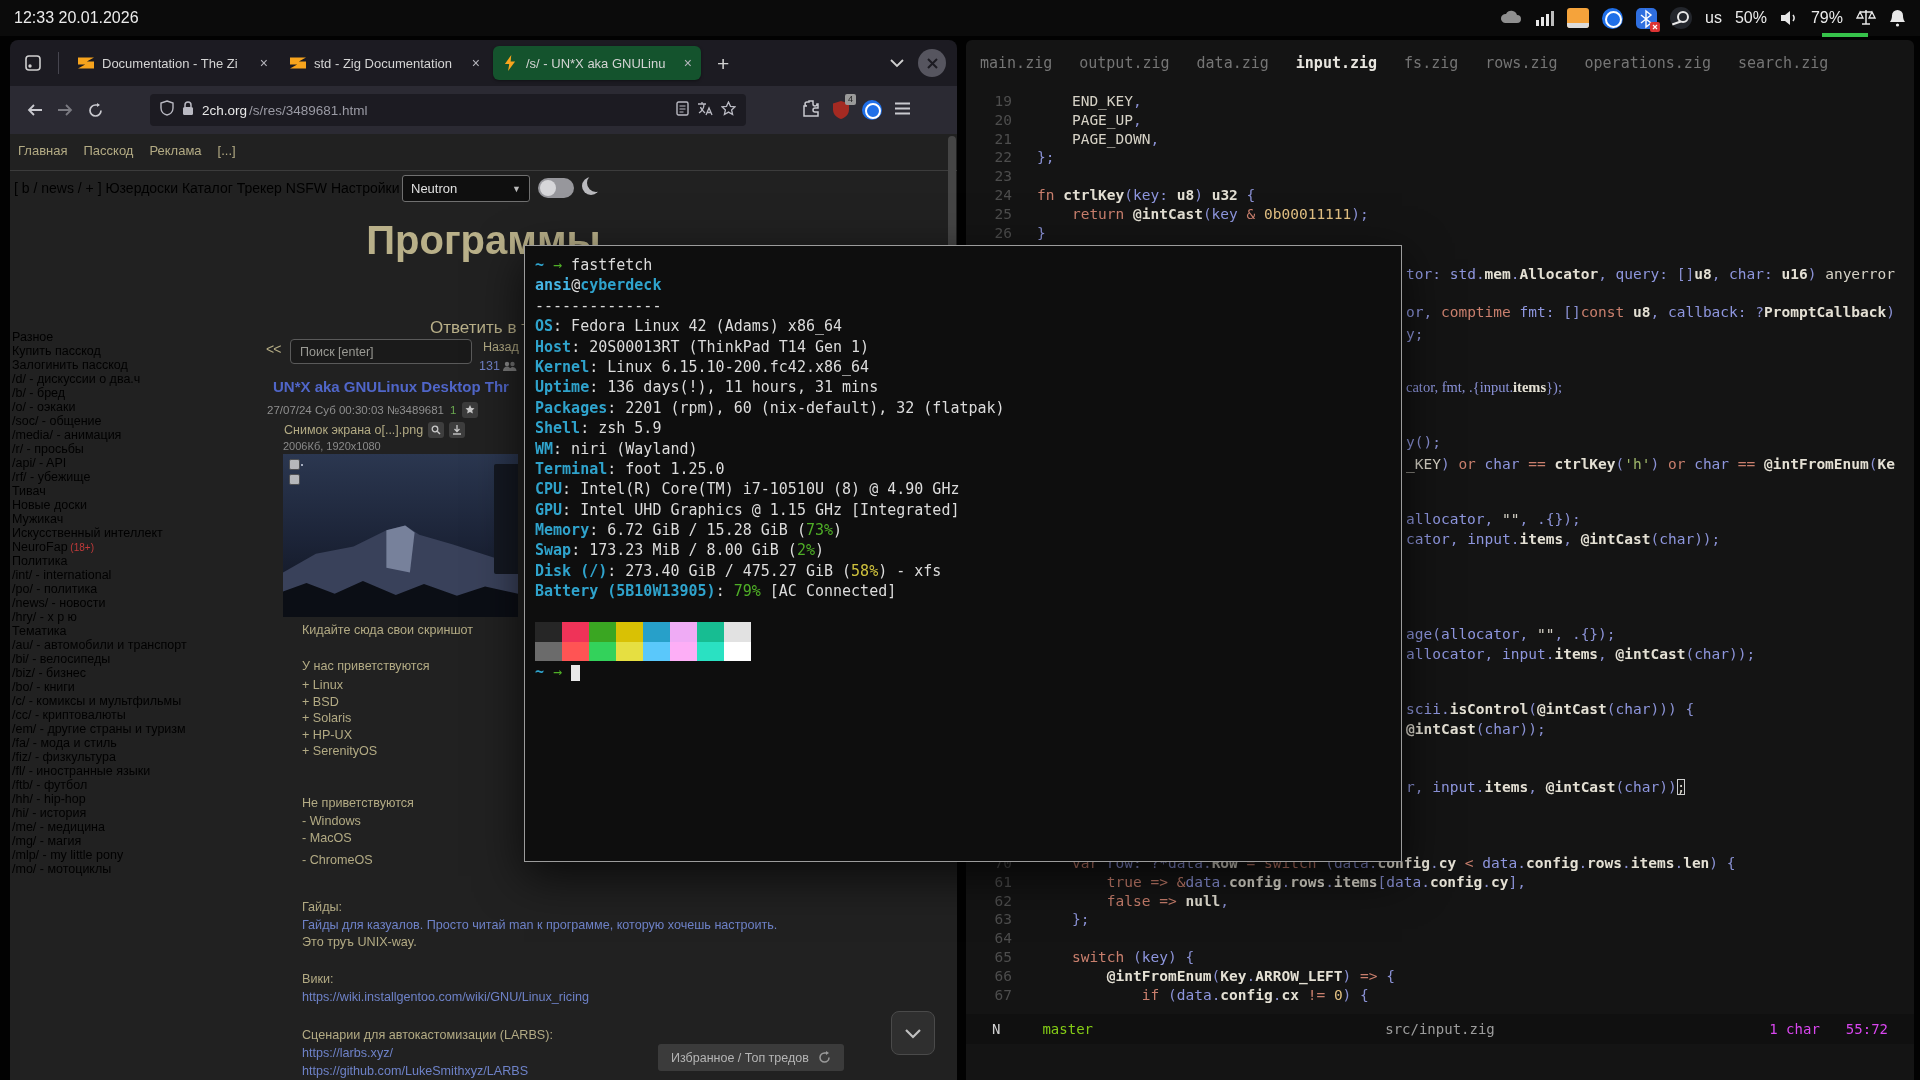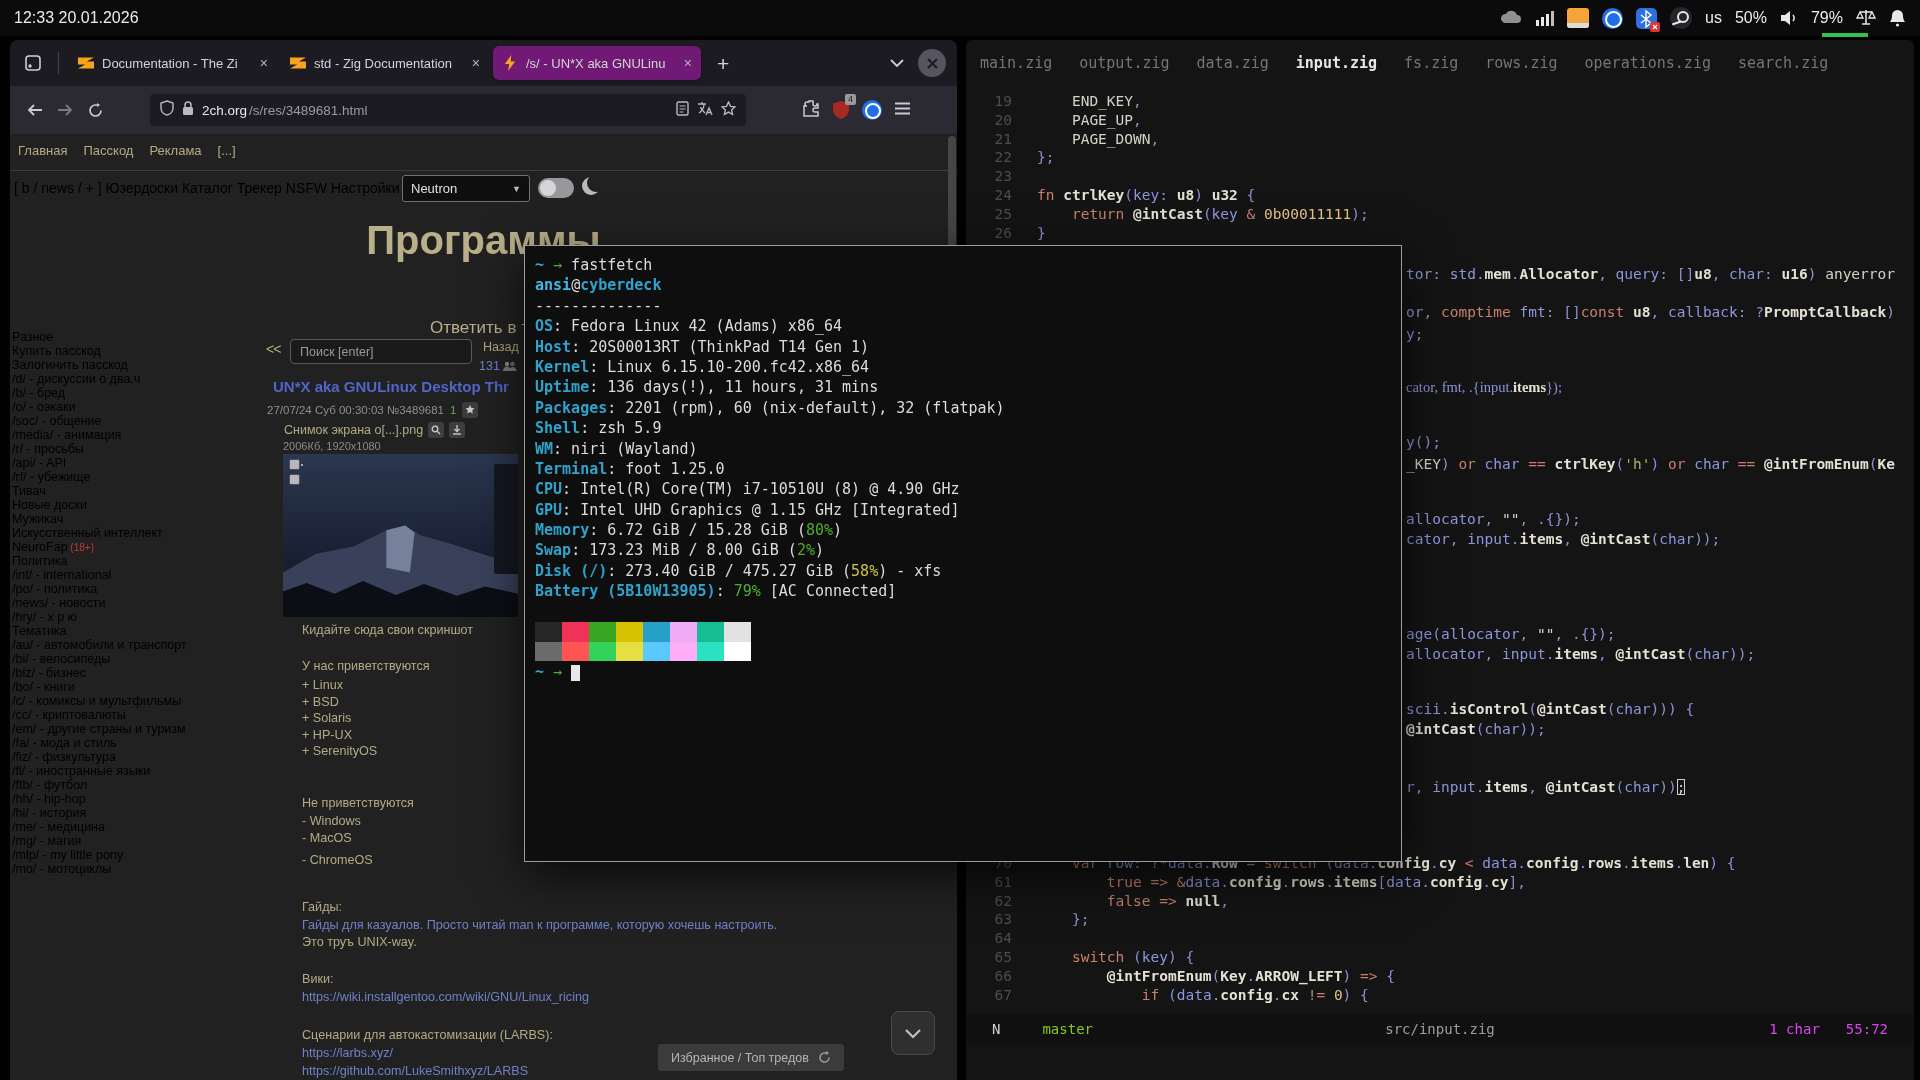--- a/index.html
+++ b/index.html
@@ -15,21 +15,21 @@
   .bat-strip{position:absolute;left:1822px;top:33px;width:46px;height:4px;background:#36c24a;}
 
   
   .browser{position:absolute;left:10px;top:40px;width:947px;height:1040px;background:#1c1b22;
            border-radius:8px 8px 0 0;overflow:hidden;}
   .tabbar{height:46px;display:flex;align-items:center;padding:0 8px;box-sizing:border-box;gap:4px;}
   .ffview{width:30px;height:30px;border-radius:4px;display:flex;align-items:center;justify-content:center;}
   .tab-sep{width:1px;height:22px;background:#46454f;margin:0 6px;}
   .btab{width:208px;height:34px;border-radius:6px;display:flex;align-items:center;gap:8px;
         padding:0 9px;box-sizing:border-box;color:#d4d4d4;font-size:13px;flex:0 0 auto;}
-  .btab.active{background:#701a75;box-shadow:0 1px 3px rgba(0,0,0,.4);}
+  .btab.active{background:#14532d;box-shadow:0 1px 3px rgba(0,0,0,.4);}
   .btitle{flex:1;white-space:nowrap;overflow:hidden;}
   .tclose{color:#b6b6bd;font-size:14px;}
   .favi{width:16px;height:16px;flex:0 0 16px;position:relative;}
   .favi.zig{background:#f7a41d;clip-path:polygon(0 15%,100% 15%,55% 40%,100% 40%,100% 85%,0 85%,45% 60%,0 60%);}
   .favi.bolt{background:#f7a41d;clip-path:polygon(58% 0,18% 56%,45% 56%,38% 100%,82% 40%,54% 40%);}
   .newtab{margin-left:12px;font-size:21px;color:#cfcfcf;line-height:1;}
   .tab-chevron{margin-left:auto;margin-right:44px;color:#cfcfcf;}
   .win-close{position:absolute;right:11px;top:9px;width:28px;height:28px;border-radius:50%;
              background:#56555f;color:#1c1b22;font-size:15px;font-weight:bold;
              display:flex;align-items:center;justify-content:center;}
@@ -696,21 +696,21 @@
         <div class="tline"><span class="tk-cy">OS</span><span class="tk-fg">: Fedora Linux 42 (Adams) x86_64</span></div>
         <div class="tline"><span class="tk-cy">Host</span><span class="tk-fg">: 20S00013RT (ThinkPad T14 Gen 1)</span></div>
         <div class="tline"><span class="tk-cy">Kernel</span><span class="tk-fg">: Linux 6.15.10-200.fc42.x86_64</span></div>
         <div class="tline"><span class="tk-cy">Uptime</span><span class="tk-fg">: 136 days(!), 11 hours, 31 mins</span></div>
         <div class="tline"><span class="tk-cy">Packages</span><span class="tk-fg">: 2201 (rpm), 60 (nix-default), 32 (flatpak)</span></div>
         <div class="tline"><span class="tk-cy">Shell</span><span class="tk-fg">: zsh 5.9</span></div>
         <div class="tline"><span class="tk-cy">WM</span><span class="tk-fg">: niri (Wayland)</span></div>
         <div class="tline"><span class="tk-cy">Terminal</span><span class="tk-fg">: foot 1.25.0</span></div>
         <div class="tline"><span class="tk-cy">CPU</span><span class="tk-fg">: Intel(R) Core(TM) i7-10510U (8) @ 4.90 GHz</span></div>
         <div class="tline"><span class="tk-cy">GPU</span><span class="tk-fg">: Intel UHD Graphics @ 1.15 GHz [Integrated]</span></div>
-        <div class="tline"><span class="tk-cy">Memory</span><span class="tk-fg">: 6.72 GiB / 15.28 GiB (</span><span class="tk-gr">80%</span><span class="tk-fg">)</span></div>
+        <div class="tline"><span class="tk-cy">Memory</span><span class="tk-fg">: 6.72 GiB / 15.28 GiB (</span><span class="tk-gr">73%</span><span class="tk-fg">)</span></div>
         <div class="tline"><span class="tk-cy">Swap</span><span class="tk-fg">: 173.23 MiB / 8.00 GiB (</span><span class="tk-gr">2%</span><span class="tk-fg">)</span></div>
         <div class="tline"><span class="tk-cy">Disk (/)</span><span class="tk-fg">: 273.40 GiB / 475.27 GiB (</span><span class="tk-yl">58%</span><span class="tk-fg">) - xfs</span></div>
         <div class="tline"><span class="tk-cy">Battery (5B10W13905)</span><span class="tk-fg">: </span><span class="tk-gr">79%</span><span class="tk-fg"> [AC Connected]</span></div>
         <div class="tline"><span class="tk-fg"></span></div>
       </div>
     <div class="pal-row">
 
     <span class="pal" style="background: rgb(38, 38, 38);"></span>
         <span class="pal" style="background: rgb(239, 51, 88);"></span>
         <span class="pal" style="background: rgb(58, 166, 34);"></span>

